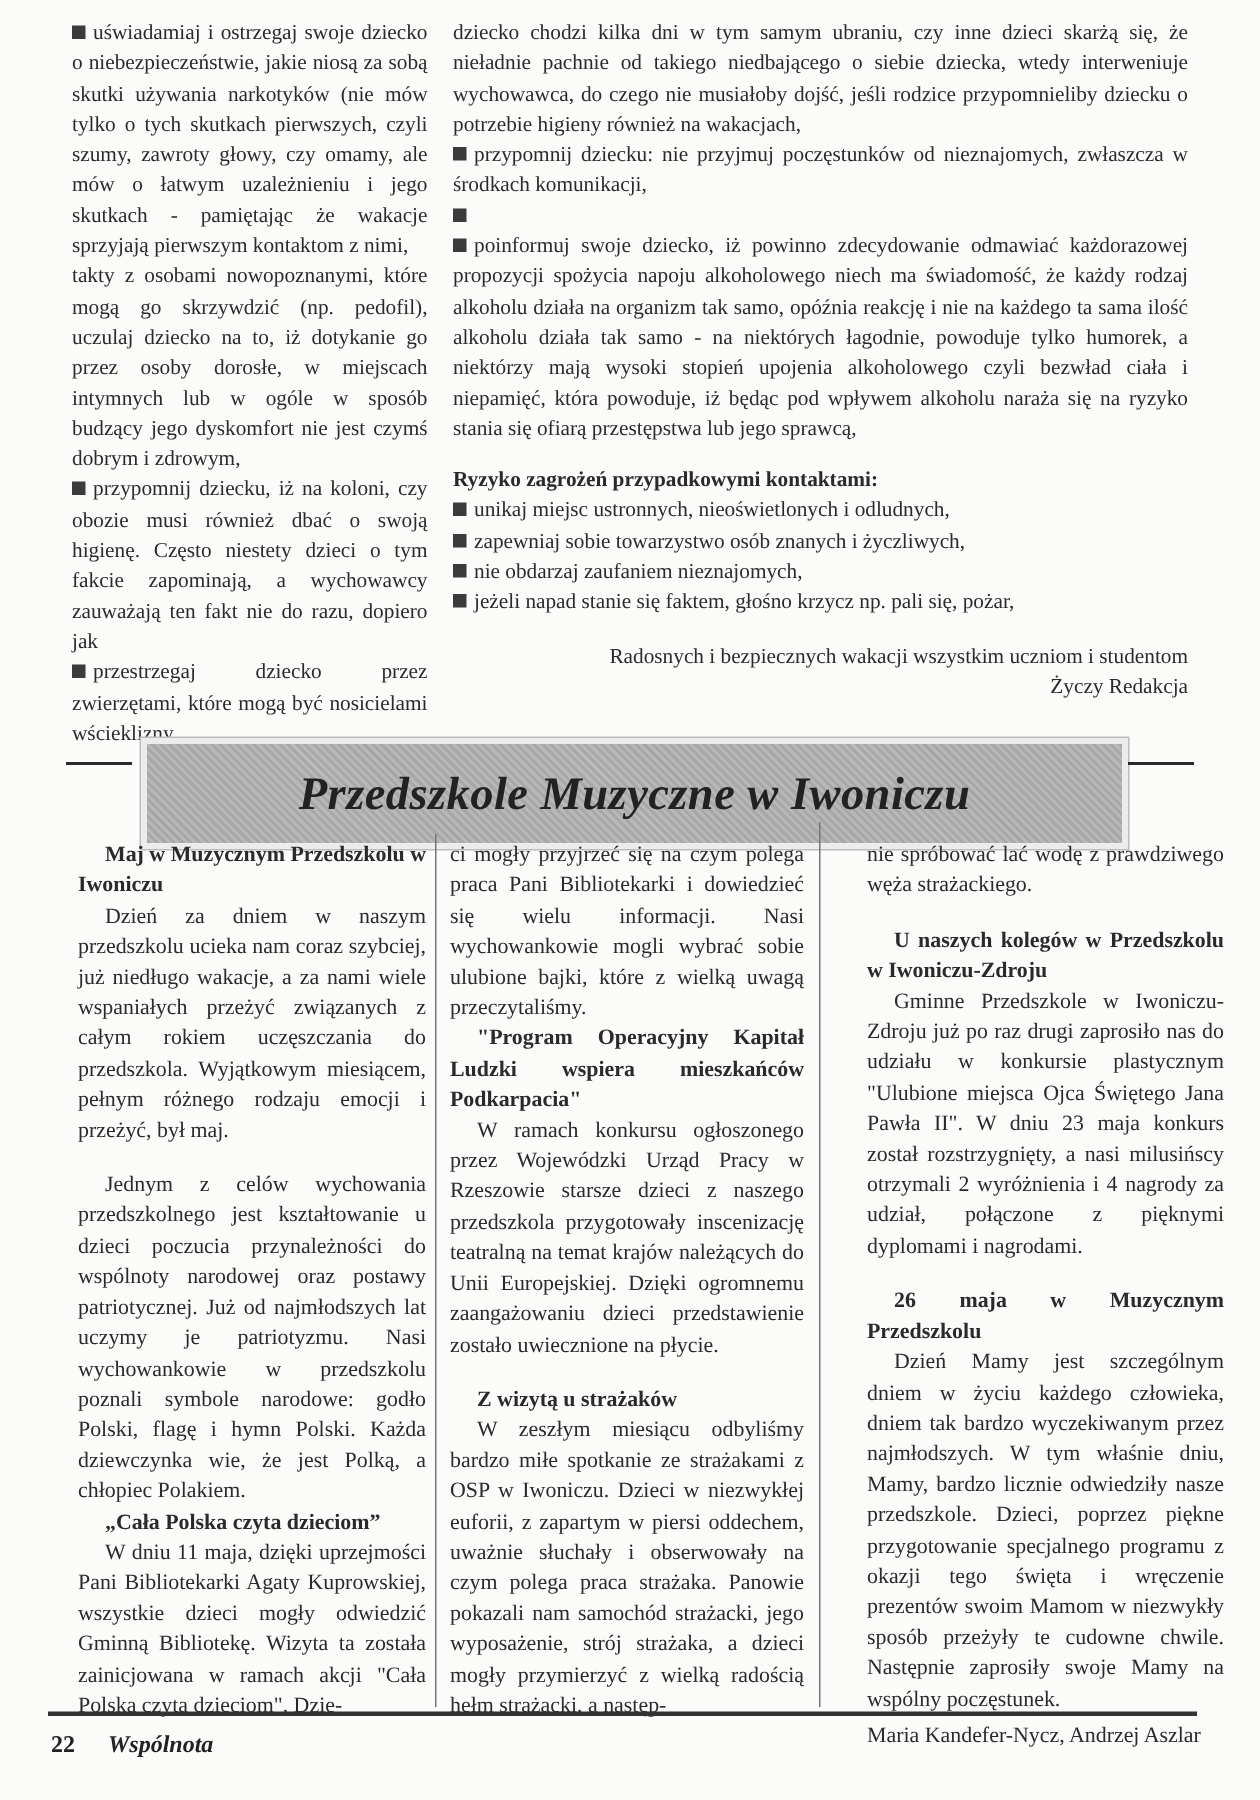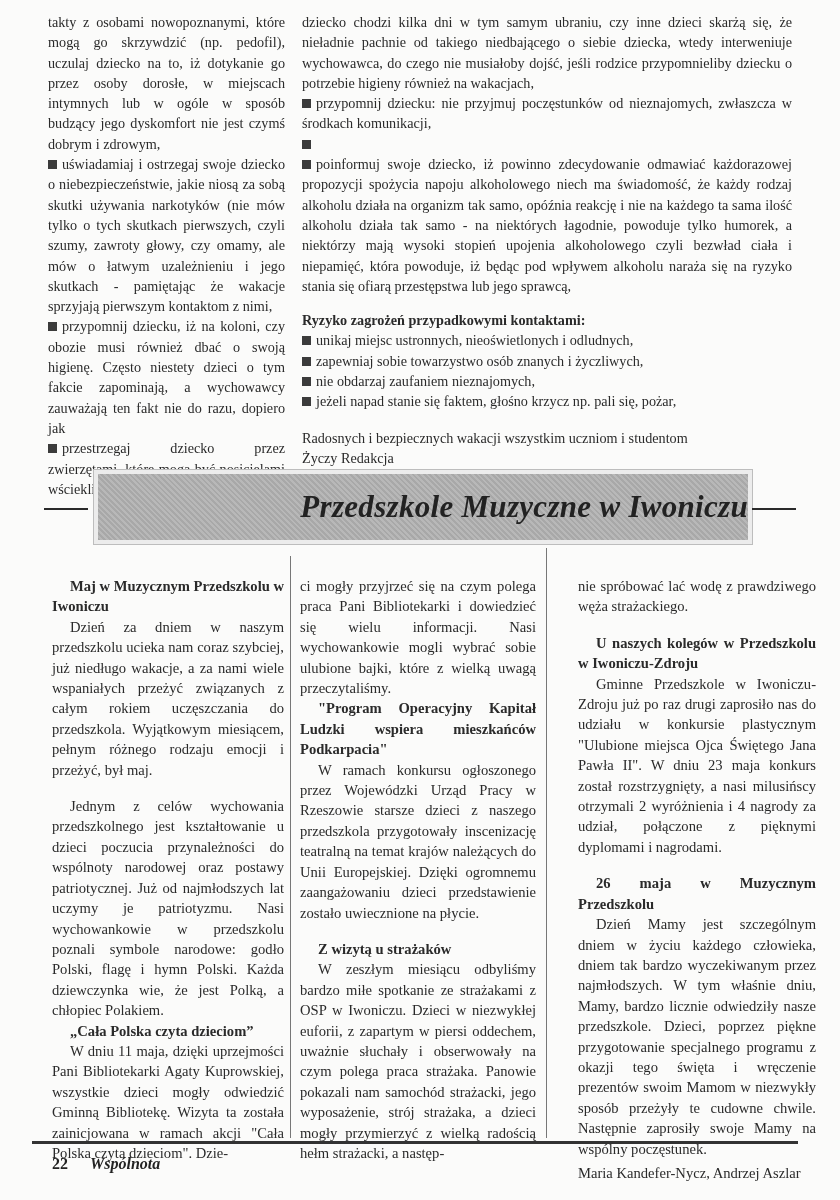--- a/index.html
+++ b/index.html
@@ -7,50 +7,50 @@
     width: 840px; height: 1200px; background: #fbfbfa; position: relative;
     font-family: "Liberation Serif", serif; color: #2a2a2a; overflow: hidden;
   }
   .abs { position: absolute; }
   .txt { font-size: 14.2px; line-height: 20.3px; text-align: justify; hyphens: none; }
   .txt p { margin: 0; }
   .bullet { display:inline-block; width:9px; height:9px; background:#3b3b3b; margin-right:5px; vertical-align:0; }
   #col-top-left { left: 48px; top: 12px; width: 237px; }
   #col-top-right { left: 302px; top: 12px; width: 490px; }
   .bold { font-weight: bold; }
-  .right { }
+  .right { text-align: right; }
   .banner-wrap { left: 44px; top: 470px; width: 752px; height: 80px; }
   .dash { position: absolute; top: 38px; width: 44px; height: 2px; background: #2a2a2a; }
   .banner {
-    position: absolute; left: 50px; top: 0; width: 650px; height: 66px;
+    position: absolute; left: 50px; top: 22px; width: 650px; height: 66px;
     background: repeating-linear-gradient(45deg, #a8a8a8 0 2px, #b8b8b8 2px 4px);
     border: 4px solid #ececec; box-shadow: 0 0 0 1px #bdbdbd;
-    display: flex; align-items: center; justify-content: flex-end;
+    display: flex; align-items: center; justify-content: center;
   }
   .banner span { font-style: italic; font-weight: bold; font-size: 31px; color: #222; letter-spacing: 0.3px; font-family: "Liberation Serif", serif; }
-  .col { position: absolute; top: 576px; font-size: 14.6px; line-height: 20.4px; text-align: justify; }
+  .col { position: absolute; top: 560px; font-size: 14.6px; line-height: 20.4px; text-align: justify; }
   .col p { margin: 0; }
   .ind { text-indent: 18px; }
   .hd { font-weight: bold; text-indent: 18px; }
   .gap { height: 16px; }
   #c1 { left: 52px; width: 232px; }
   #c2 { left: 300px; width: 236px; }
   #c3 { left: 558px; width: 238px; margin-left: 20px; }
   .vrule { position: absolute; width: 1px; background: #777; }
   .hrule { position: absolute; left: 32px; top: 1141px; width: 766px; height: 3px; background: #333; }
-  .footer { position: absolute; left: 34px; top: 1155px; font-size: 16px; font-weight: bold; color: #222; margin-left: 18px; }
+  .footer { position: absolute; left: 34px; top: 1155px; font-size: 16px; font-weight: bold; color: #222; }
   .footer .pg { margin-right: 18px; }
   .footer .mag { font-style: italic; }
 </style>
 </head>
 <body>
 
 <div id="col-top-left" class="abs txt">
+    <p><span class="bullet"></span><span>uświadamiaj i ostrzegaj swoje dziecko o niebezpieczeństwie, jakie niosą za sobą skutki używania narkotyków (nie mów tylko o tych skutkach pierwszych, czyli szumy, zawroty głowy, czy omamy, ale mów o łatwym uzależnieniu i jego skutkach -  pamiętając że wakacje sprzyjają pierwszym kontaktom z nimi,</span></p>
     <p><span>takty z osobami nowopoznanymi, które mogą go skrzywdzić (np. pedofil), uczulaj dziecko na to, iż dotykanie go przez osoby dorosłe, w miejscach intymnych lub w ogóle w sposób budzący jego dyskomfort nie jest czymś dobrym i zdrowym,</span></p>
-    <p><span class="bullet"></span><span>uświadamiaj i ostrzegaj swoje dziecko o niebezpieczeństwie, jakie niosą za sobą skutki używania narkotyków (nie mów tylko o tych skutkach pierwszych, czyli szumy, zawroty głowy, czy omamy, ale mów o łatwym uzależnieniu i jego skutkach -  pamiętając że wakacje sprzyjają pierwszym kontaktom z nimi,</span></p>
     <p><span class="bullet"></span><span>przypomnij dziecku, iż na koloni, czy obozie musi również dbać o swoją higienę.  Często niestety dzieci o tym fakcie zapominają, a wychowawcy zauważają ten fakt nie do razu, dopiero jak</span></p>
     <p><span class="bullet"></span><span>przestrzegaj dziecko przez zwierzętami, które mogą być nosicielami wścieklizny,</span></p>
   </div>
 <div id="col-top-right" class="abs txt">
   <div id="tr-body">
       <p><span>dziecko chodzi kilka dni w tym samym ubraniu, czy inne dzieci skarżą się, że nieładnie pachnie od takiego niedbającego o siebie dziecka, wtedy interweniuje wychowawca, do czego nie musiałoby dojść, jeśli rodzice przypomnieliby dziecku o potrzebie higieny również na wakacjach,</span></p>
       <p><span class="bullet"></span><span>przypomnij dziecku: nie przyjmuj poczęstunków od nieznajomych, zwłaszcza w środkach komunikacji,</span></p>
       <p><span class="bullet"></span></p>
       <p><span class="bullet"></span><span>poinformuj swoje dziecko, iż powinno zdecydowanie odmawiać każdorazowej propozycji spożycia napoju alkoholowego niech ma świadomość, że każdy rodzaj alkoholu działa na organizm tak samo, opóźnia reakcję i nie na każdego ta sama ilość alkoholu działa tak samo - na niektórych łagodnie, powoduje tylko humorek, a niektórzy mają wysoki stopień upojenia alkoholowego czyli bezwład ciała i niepamięć, która powoduje, iż będąc pod wpływem alkoholu naraża się na ryzyko stania się ofiarą przestępstwa lub jego sprawcą,</span></p>
     </div>

